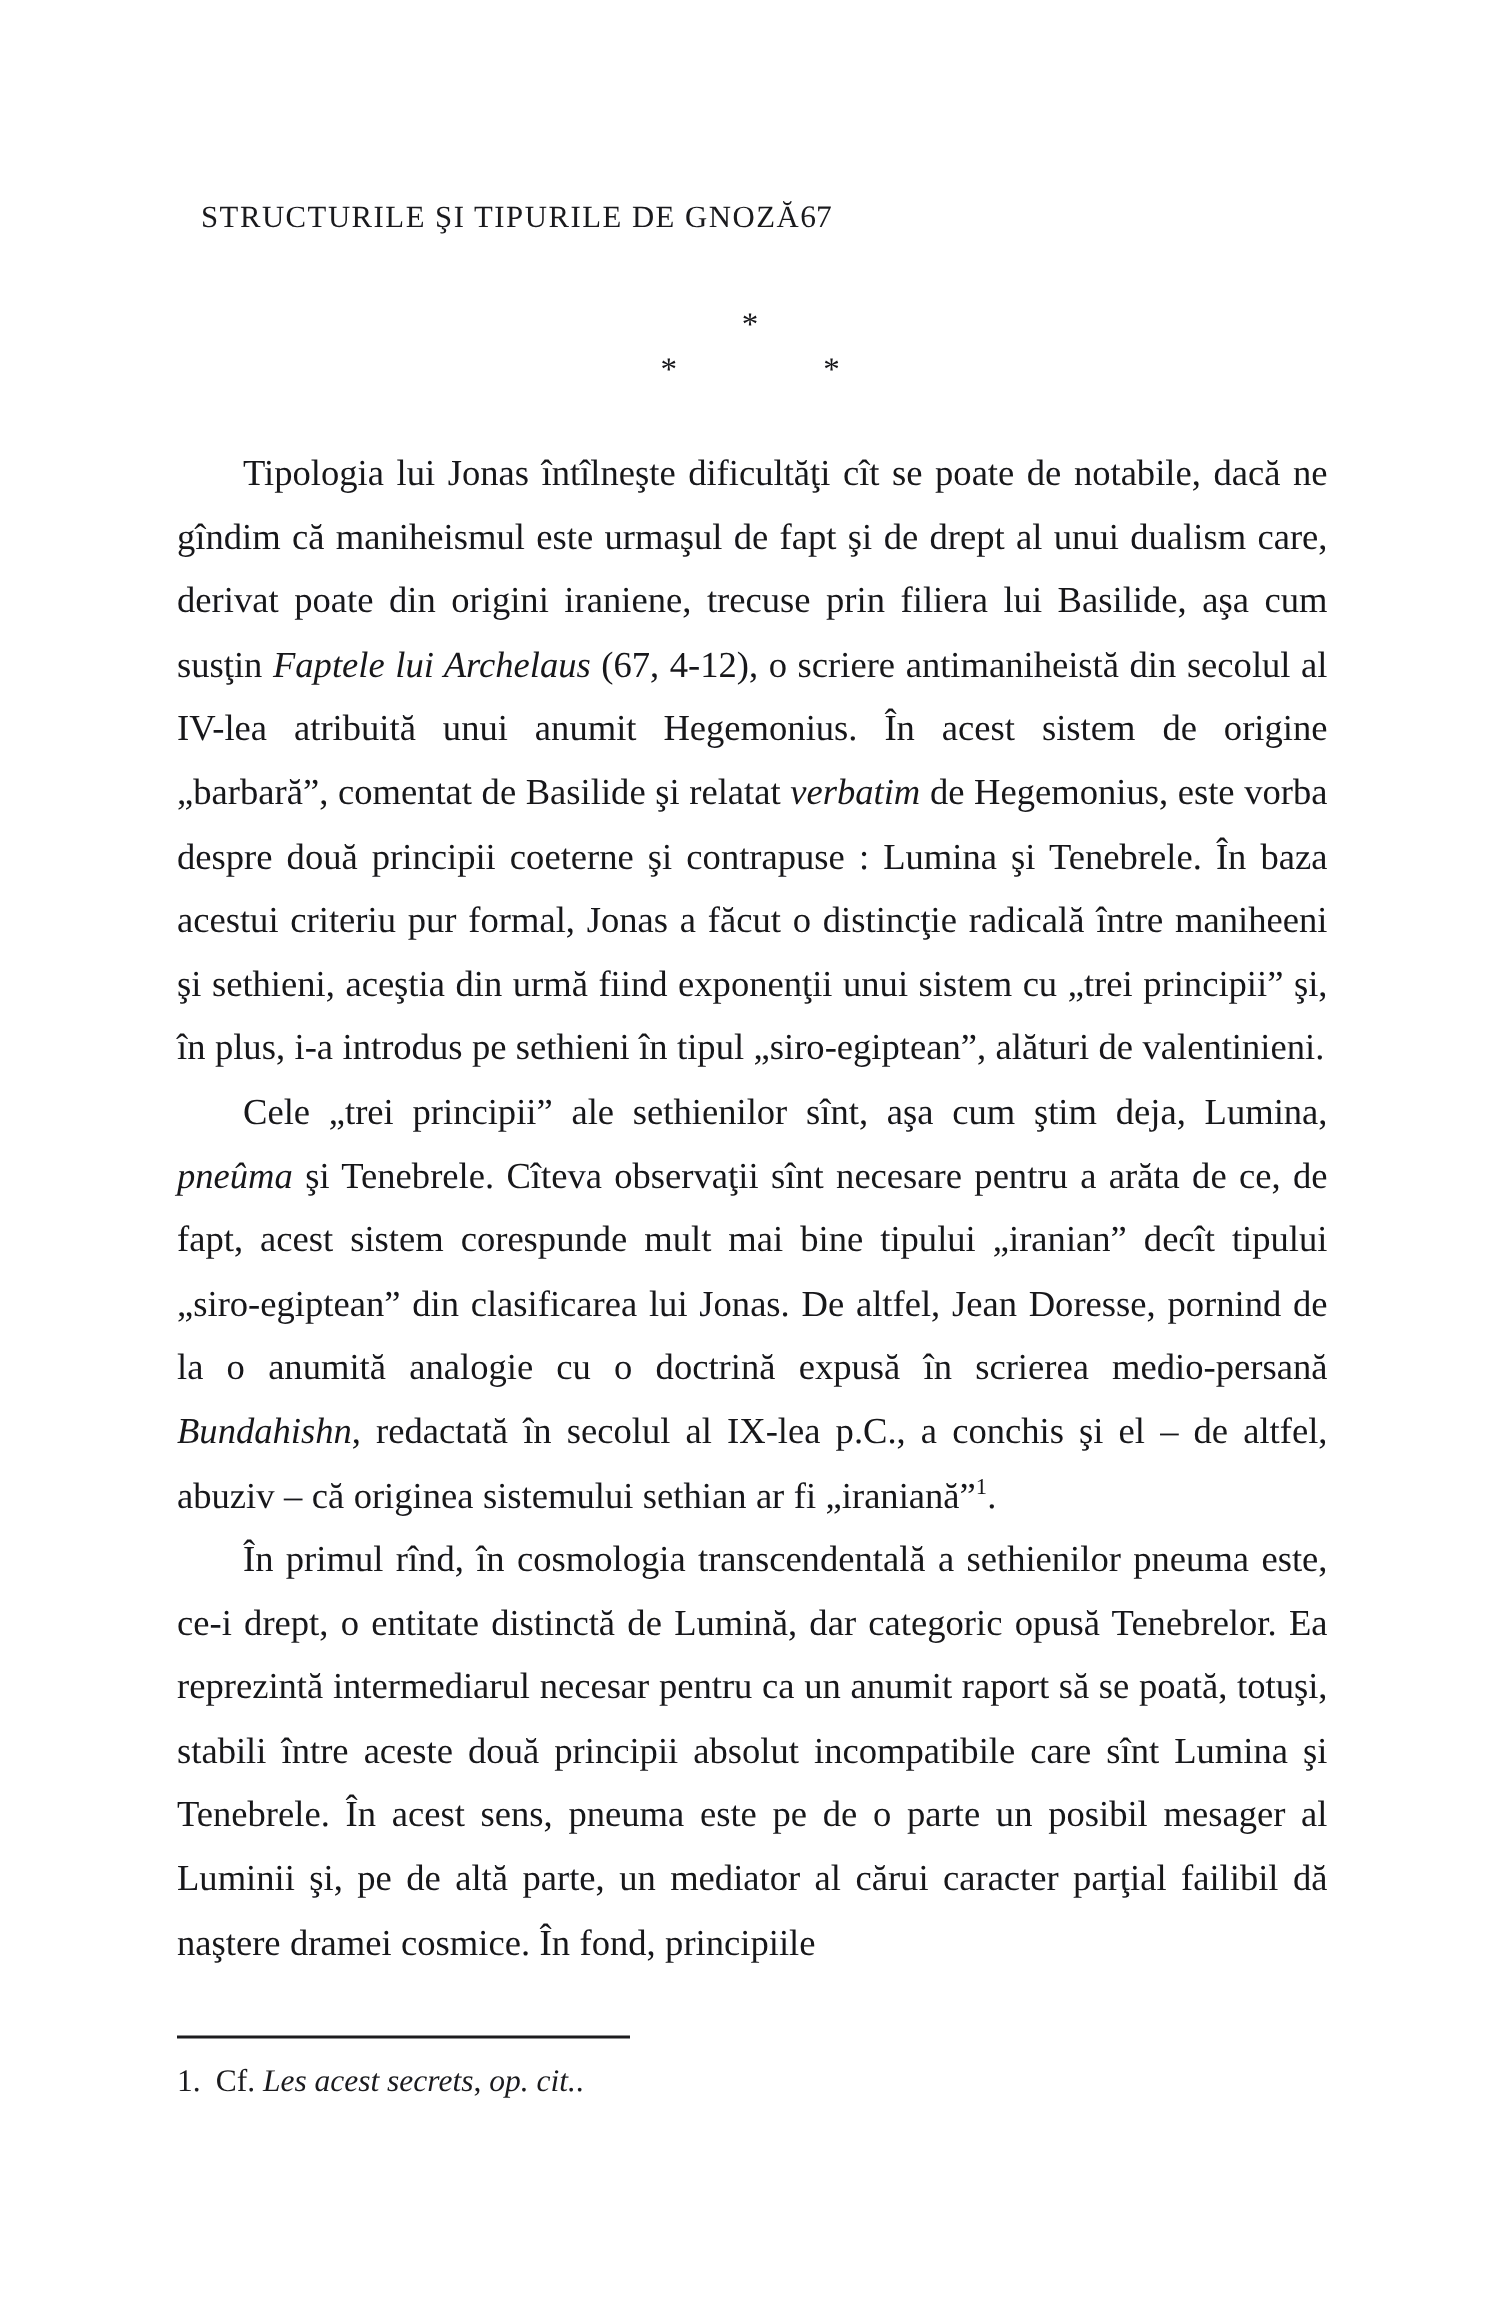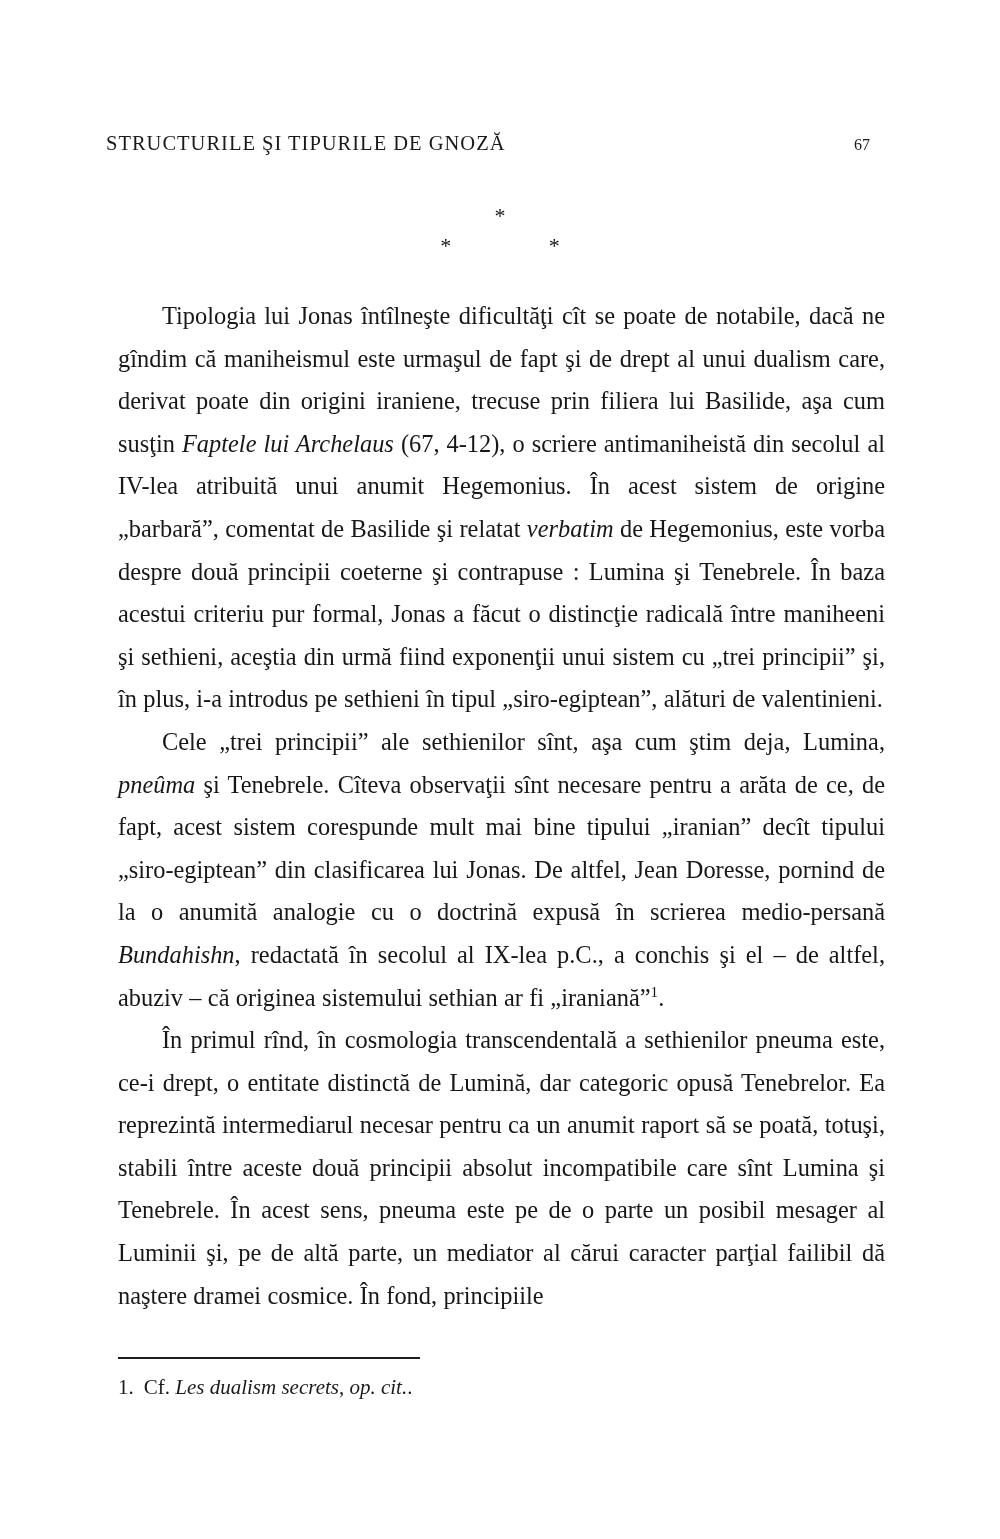--- a/index.html
+++ b/index.html
@@ -13,36 +13,36 @@
     height: 1539px;
     background: #ffffff;
     margin: 0 auto;
     font-family: "Liberation Serif", serif;
     color: #17171a;
     overflow: hidden;
   }
   .header {
     position: absolute;
     top: 132px;
-    left: 106px;
+    left: 134px;
     width: 764px;
     display: flex;
     align-items: baseline;
-    justify-content: space-between;
+    justify-content: flex-start;
   }
   .running-title {
     font-size: 20.5px;
     letter-spacing: 1.0px;
     font-variant: small-caps;
     text-transform: uppercase;
     color: #1a1a1d;
     white-space: nowrap;
   }
   .folio {
-    font-size: 16px;
+    font-size: 21px;
     color: #1a1a1d;
   }
   .ornament {
     position: absolute;
     top: 205px;
     left: 118px;
     width: 764px;
     text-align: center;
     line-height: 1.0;
     color: #16161a;
@@ -118,16 +118,16 @@
 
   <div class="body">
     <p class="para" id="p1"><span>Tipologia lui Jonas întîlneşte dificultăţi cît se poate de notabile, dacă ne gîndim că maniheismul este urmaşul de fapt şi de drept al unui dualism care, derivat poate din origini iraniene, trecuse prin filiera lui Basilide, aşa cum susţin </span><i>Faptele lui Archelaus</i><span> (67, 4-12), o scriere antimaniheistă din secolul al IV-lea atribuită unui anumit Hegemonius. În acest sistem de origine „barbară”, comentat de Basilide şi relatat </span><i>verbatim</i><span> de Hegemonius, este vorba despre două principii coeterne şi contrapuse : Lumina şi Tenebrele. În baza acestui criteriu pur formal, Jonas a făcut o distincţie radicală între maniheeni şi sethieni, aceştia din urmă fiind exponenţii unui sistem cu „trei principii” şi, în plus, i-a introdus pe sethieni în tipul „siro-egiptean”, alături de valentinieni.</span></p>
     <p class="para" id="p2"><span>Cele „trei principii” ale sethienilor sînt, aşa cum ştim deja, Lumina, </span><i>pneûma</i><span> şi Tenebrele. Cîteva observaţii sînt necesare pentru a arăta de ce, de fapt, acest sistem corespunde mult mai bine tipului „iranian” decît tipului „siro-egiptean” din clasificarea lui Jonas. De altfel, Jean Doresse, pornind de la o anumită analogie cu o doctrină expusă în scrierea medio-persană </span><i>Bundahishn</i><span>, redactată în secolul al IX-lea p.C., a conchis şi el – de altfel, abuziv – că originea sistemului sethian ar fi „iraniană”</span><sup>1</sup><span>.</span></p>
     <p class="para" id="p3"><span>În primul rînd, în cosmologia transcendentală a sethienilor pneuma este, ce-i drept, o entitate distinctă de Lumină, dar categoric opusă Tenebrelor. Ea reprezintă intermediarul necesar pentru ca un anumit raport să se poată, totuşi, stabili între aceste două principii absolut incompatibile care sînt Lumina şi Tenebrele. În acest sens, pneuma este pe de o parte un posibil mesager al Luminii şi, pe de altă parte, un mediator al cărui caracter parţial failibil dă naştere dramei cosmice. În fond, principiile</span></p>
   </div>
 
   <div class="footnote-rule"></div>
 
   <div class="footnote">
-    <span class="fn-num">1.</span><span>Cf. </span><i>Les dualism secrets</i><span>, </span><i>op. cit.</i><span>.</span>
+    <span class="fn-num">1.</span><span>Cf. </span><i>Les acest secrets</i><span>, </span><i>op. cit.</i><span>.</span>
   </div>
 
 </div>
 
 </body></html>

